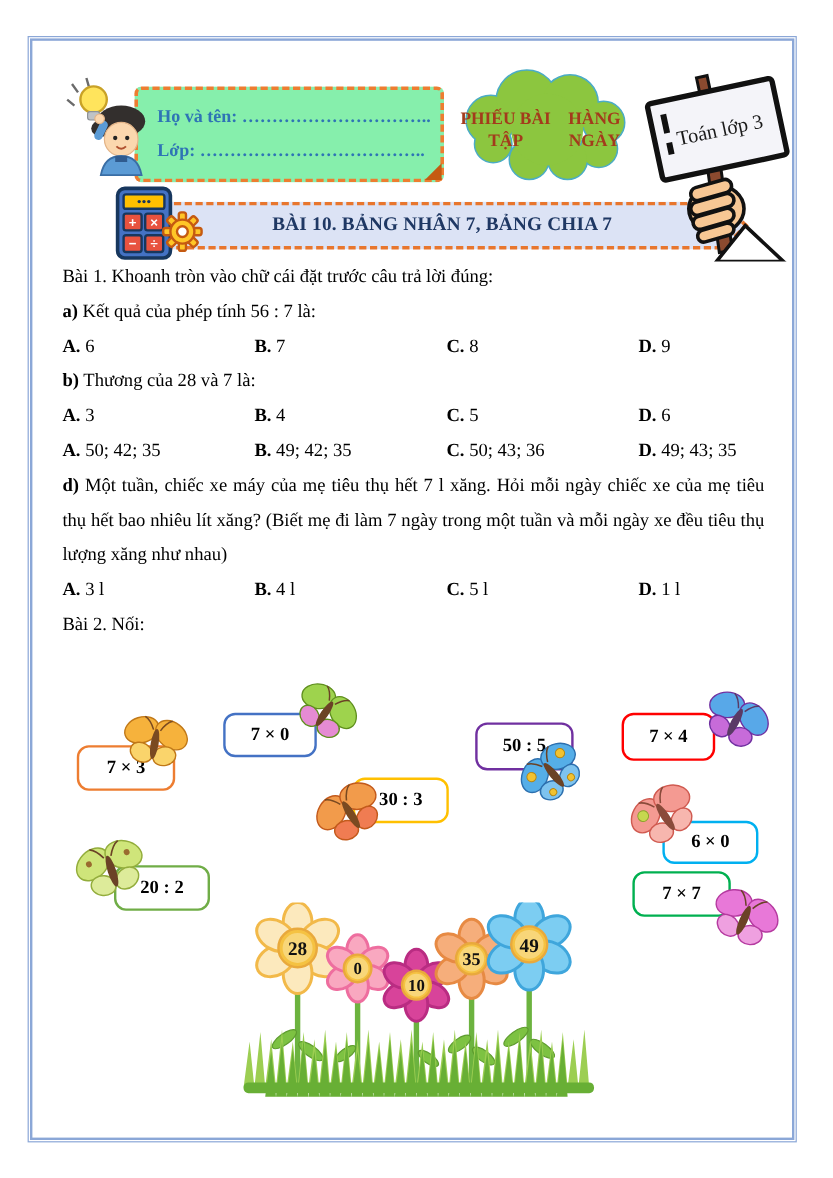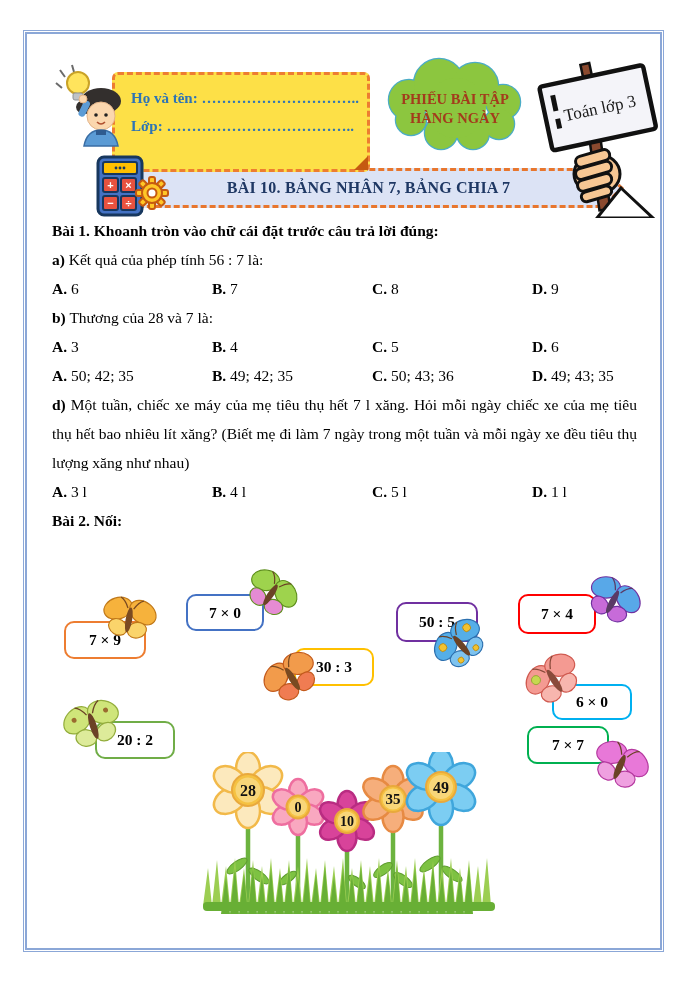--- a/index.html
+++ b/index.html
@@ -7,50 +7,50 @@
     width:694px; height:982px; background:#ffffff; position:relative;
     font-family:"Liberation Serif", serif; overflow:hidden; color:#000;
   }
   
   .page-border { position:absolute; left:23px; top:30px; width:641px; height:922px;
     border:1px solid #8BA7D7; box-sizing:border-box; }
   .page-border::after { content:""; position:absolute; inset:1px; border:2px solid #8BA7D7; }
 
   
   .boy { position:absolute; left:54px; top:64px; width:82px; height:94px; z-index:3; }
-  .note { position:absolute; left:112px; top:72px; width:258px; height:100px;
-    background:#fde047; border:3px dashed #ED7D31; border-radius:6px; box-sizing:border-box;
+  .note { position:absolute; left:112px; top:72px; width:258px; height:80px;
+    background:#86efac; border:3px dashed #ED7D31; border-radius:6px; box-sizing:border-box;
     padding:9px 6px 0 16px; z-index:2; }
   .note::after { content:""; position:absolute; right:-1px; bottom:-1px; width:0; height:0;
     border-style:solid; border-width:0 0 14px 14px; border-color:transparent transparent #C55A11 transparent; }
   .note .line { color:#2E74B5; font-size:15px; font-weight:600; line-height:28px; white-space:nowrap; overflow:hidden; }
 
   .cloud { position:absolute; left:381px; top:56px; width:148px; height:104px; z-index:2; }
   .cloud svg { position:absolute; inset:0; }
-  .cloud-text { position:absolute; inset:0; display:flex; flex-direction:column; align-items:center;
+  .cloud-text { position:absolute; inset:0; display:flex; align-items:center;
     justify-content:center; padding-top:2px; font-weight:bold; font-size:14.5px; line-height:19px;
     color:#A33B1C; text-align:center; }
 
   .hand-sign { position:absolute; left:531px; top:54px; width:136px; height:164px; z-index:4; }
   .sign-text { font-family:"Liberation Serif", serif; }
 
   
   .lesson-bar { position:absolute; left:127px; top:168px; width:483px; height:40px;
     background:#DCE3F5; border:3px dashed #E8762D; border-radius:9px; box-sizing:border-box;
     display:flex; align-items:center; justify-content:center; z-index:1; }
   .lesson-bar::after { content:""; position:absolute; right:-12px; top:50%; width:23px; height:23px;
     transform:translateY(-50%) rotate(45deg); background:#DCE3F5;
     border-top:3px dashed #E8762D; border-right:3px dashed #E8762D; box-sizing:border-box; }
   .lesson-title { font-weight:bold; font-size:16px; color:#1F3864; letter-spacing:.2px; position:relative; z-index:2; }
   .calc-icon { position:absolute; left:94px; top:155px; width:76px; height:62px; z-index:3; }
 
   
   .content { position:absolute; left:52px; top:216px; width:585px; font-size:15.5px; line-height:29px; }
   .content p { margin:0; text-align:justify; }
-  .content .head { font-weight:bold; text-align:left; }
+  .content .head { font-weight:normal; text-align:left; }
   .qlabel { font-weight:bold; }
   .opt-row { display:flex; }
   .opt { width:160px; flex:0 0 auto; }
   .opt:last-child { width:auto; }
   .opt b { font-weight:bold; }
 
   
   .card { position:absolute; background:#fff; border-radius:10px; box-sizing:border-box;
     display:flex; align-items:center; justify-content:center; font-weight:bold; font-size:15.5px;
     border:2.5px solid #888; z-index:2; }
@@ -198,21 +198,21 @@
       <span class="opt"><b>A.</b> <span>3 l</span></span>
       <span class="opt"><b>B.</b> <span>4 l</span></span>
       <span class="opt"><b>C.</b> <span>5 l</span></span>
       <span class="opt"><b>D.</b> <span>1 l</span></span>
     </div>
 
     <p class="head">Bài 2. Nối:</p>
   </div>
 
   <div class="card" style="left:64px;top:621px;width:82px;height:38px;border-color:#ED7D31;">
-      <span>7 × 9</span>
+      <span>7 × 3</span>
     </div>
   <div class="card" style="left:186px;top:594px;width:78px;height:37px;border-color:#4472C4;">
       <span>7 × 0</span>
     </div>
   <div class="card" style="left:294px;top:648px;width:80px;height:38px;border-color:#FFC000;">
       <span>30 : 3</span>
     </div>
   <div class="card" style="left:396px;top:602px;width:82px;height:40px;border-color:#7030A0;align-items:center;">
       <span>50 : 5</span>
     </div>

